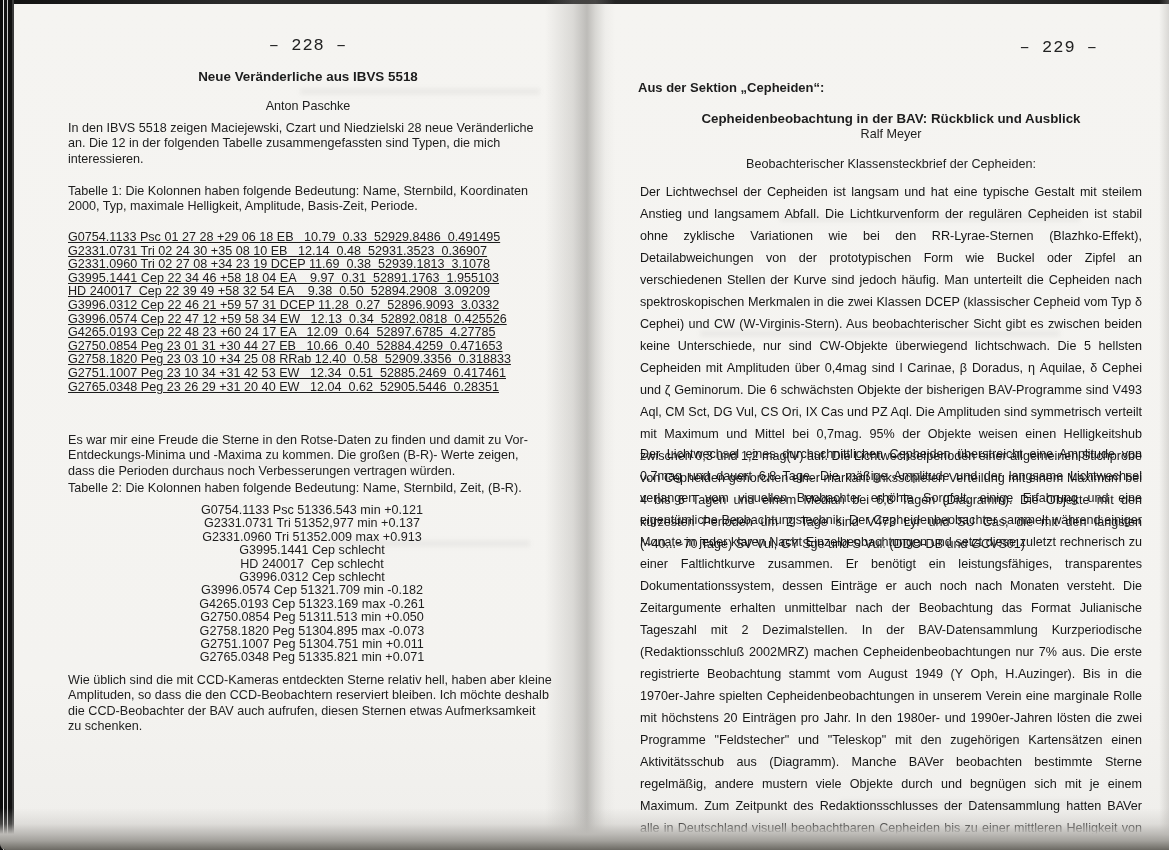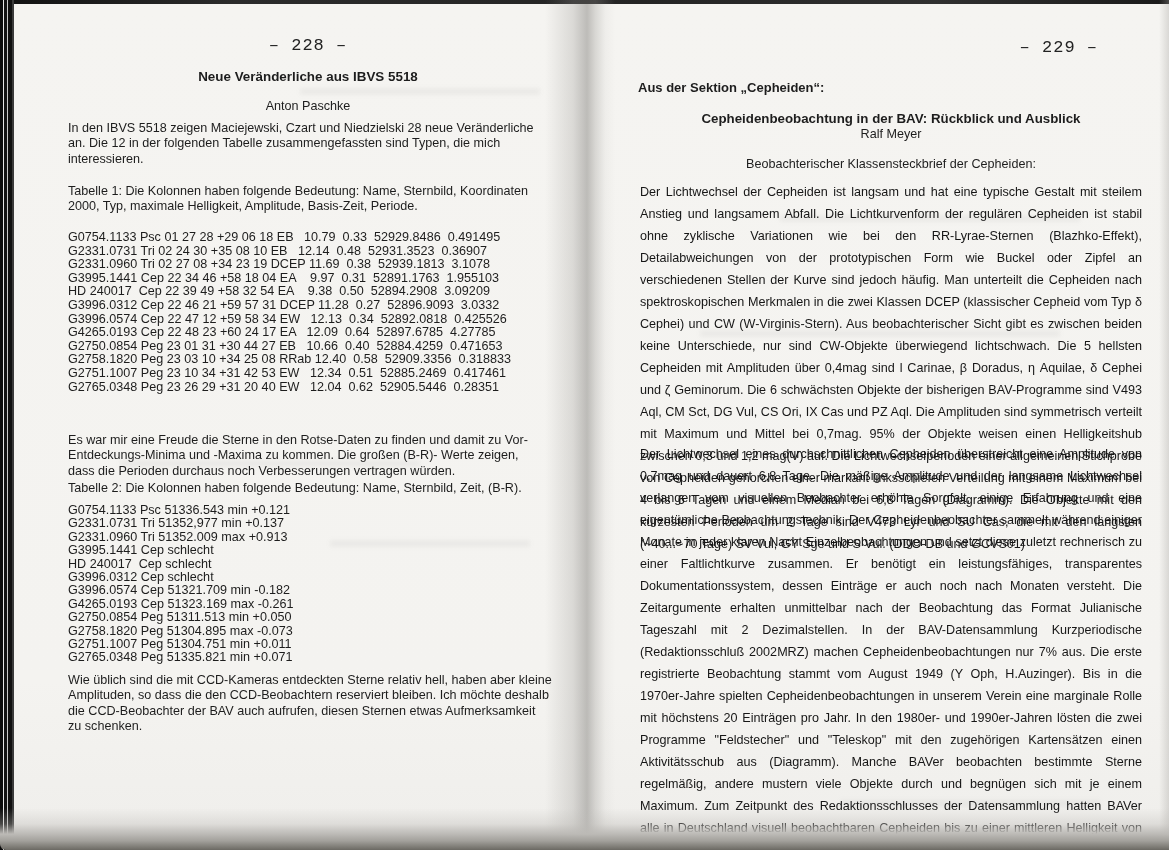--- a/index.html
+++ b/index.html
@@ -48,22 +48,22 @@
     position:absolute; background:rgba(110,110,110,0.07);
     filter:blur(2px); border-radius:2px; height:7px;
   }
   
   .page { position:absolute; inset:0; }
   .blk { position:absolute; font-size:12.6px; line-height:15.3px; }
   .centered { text-align:center; }
   .bold { font-weight:bold; }
   .pageno { letter-spacing:1px; font-size:17px; color:#222;font-family:Liberation Mono, monospace; }
   .tablelines div { white-space:pre; }
-  .t1 { line-height:13.6px; }
-  .t2 { line-height:13.4px; }
+  .t1 { line-height:13.6px;text-decoration:underline; }
+  .t2 { line-height:13.4px;text-align:center; }
   .just { text-align:justify; color:#161616; line-height:22px; }
   .rp-head { font-size:13px; }
 </style>
 </head>
 <body>
 
 <div class="scan">
 
   <div class="edge-top"></div>
   <div class="gutter"></div>

